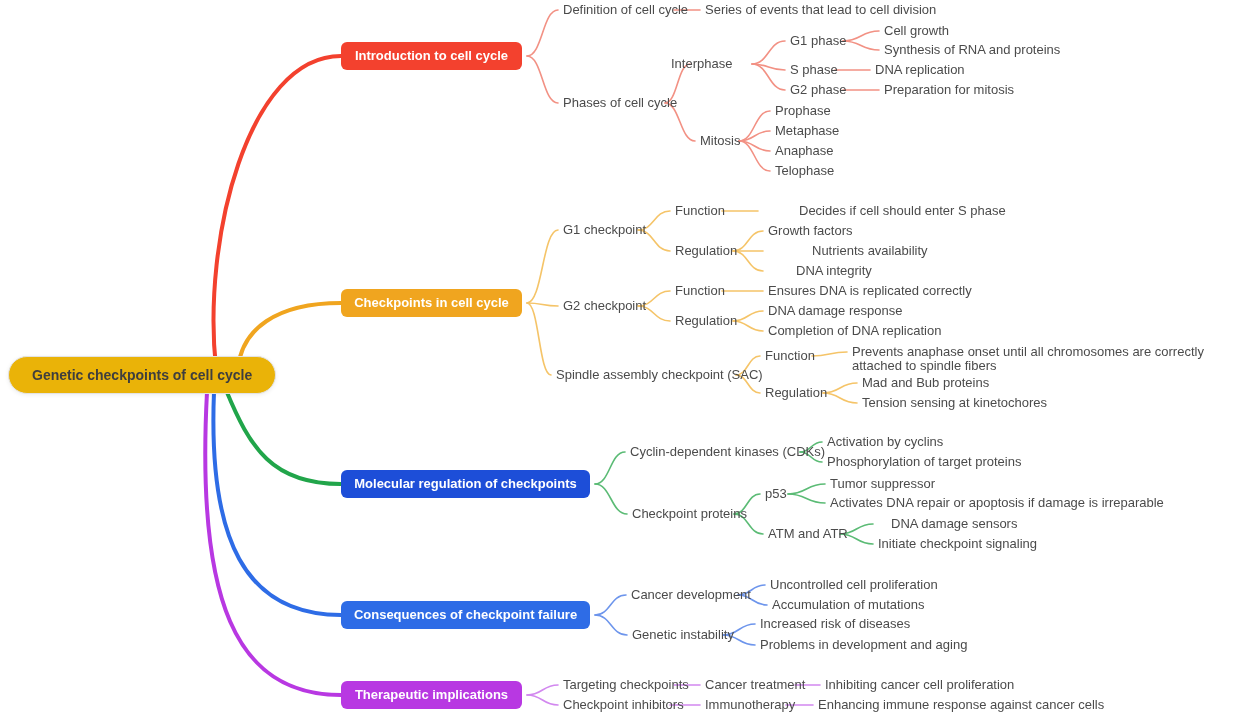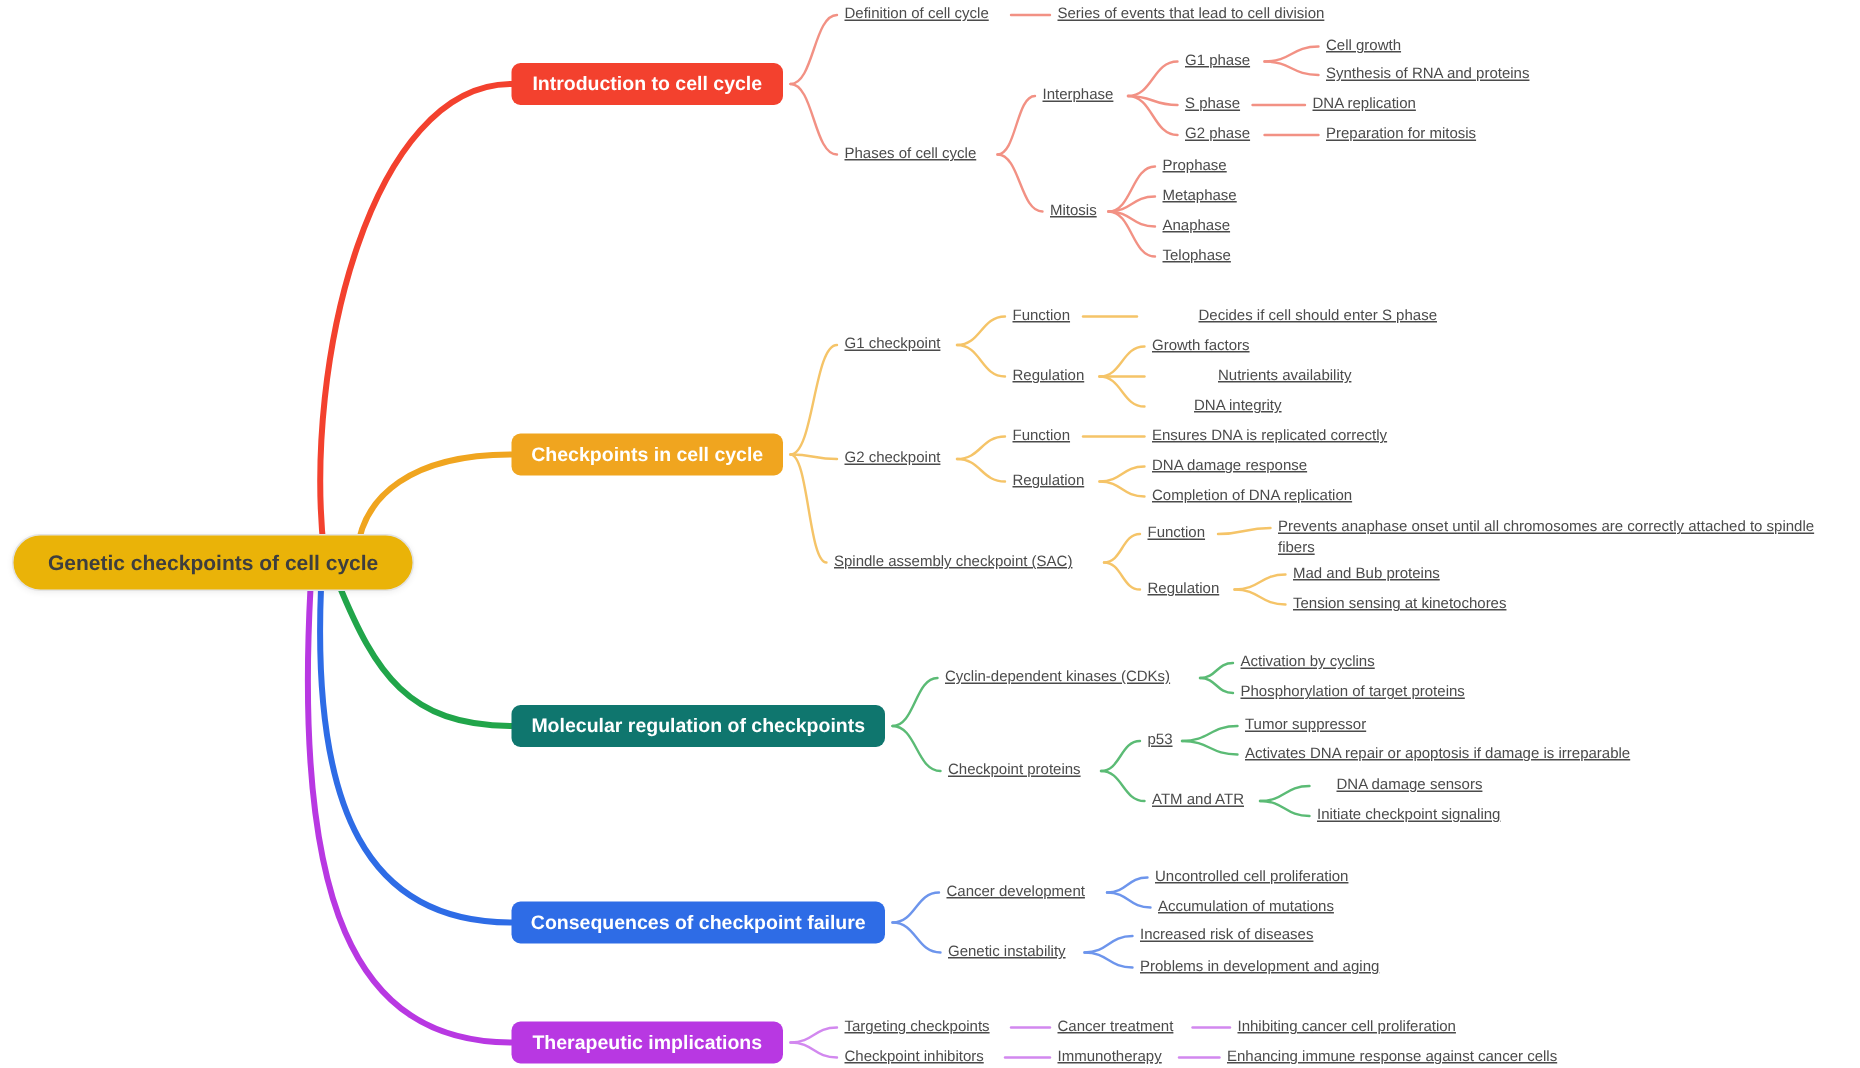--- a/index.html
+++ b/index.html
@@ -1,20 +1,20 @@
 <!DOCTYPE html>
 <html><head>
 <meta charset="utf-8">
 <style>
   html,body{margin:0;padding:0;background:#fff;}
   .stage{position:relative;width:1240px;height:712px;background:#ffffff;overflow:hidden;
          font-family:"Liberation Sans","DejaVu Sans",sans-serif;}
   .links{position:absolute;left:0;top:0;z-index:1;pointer-events:none;}
-  .lbl{position:absolute;height:16px;line-height:16px;font-size:10px;color:#4b4b4b;
-       white-space:nowrap;z-index:2;text-decoration:underline;}
+  .lbl{position:absolute;height:16px;line-height:16px;font-size:13px;color:#4b4b4b;
+       white-space:nowrap;z-index:2;}
   .lbl.wrap{white-space:normal;width:368px;height:auto;line-height:14px;}
   .bnode{position:absolute;height:28px;line-height:28px;border-radius:6px;color:#fff;
          font-weight:bold;font-size:13px;text-align:center;z-index:2;cursor:default;}
   .rootpill{position:absolute;left:8px;top:356px;height:36px;line-height:36px;background:#eab308;
             border:1px solid #e3e3e3;border-radius:20px;padding:0 23px;font-size:14px;
             font-weight:bold;color:#3e3e3e;z-index:3;box-shadow:0 1px 4px rgba(0,0,0,.07);}
 </style>
 </head>
 <body>
 
@@ -84,21 +84,21 @@
       <path d="M 670 705 C 685 705, 685 705, 700 705" fill="none" stroke="#d288ef" stroke-width="1.6" stroke-linecap="round"></path>
       <path d="M 786 705 C 799.5 705, 799.5 705, 813 705" fill="none" stroke="#d288ef" stroke-width="1.6" stroke-linecap="round"></path>
     </svg>
 
   <div class="rootpill" id="root">Genetic checkpoints of cell cycle</div>
 
   <div class="bnode" id="B1" style="left: 341px; top: 42px; width: 181px; background: rgb(243, 65, 46);">Introduction to cell cycle</div>
   <div class="lbl" id="L00" style="left:563px;top:2px;">Definition of cell cycle</div>
   <div class="lbl" id="L000" style="left:705px;top:2px;">Series of events that lead to cell division</div>
   <div class="lbl" id="L01" style="left:563px;top:95px;">Phases of cell cycle</div>
-  <div class="lbl" id="L010" style="left:695px;top:56px;">Interphase</div>
+  <div class="lbl" id="L010" style="left:671px;top:56px;">Interphase</div>
   <div class="lbl" id="L0100" style="left:790px;top:33px;">G1 phase</div>
   <div class="lbl" id="L01000" style="left:884px;top:23px;">Cell growth</div>
   <div class="lbl" id="L01001" style="left:884px;top:42px;">Synthesis of RNA and proteins</div>
   <div class="lbl" id="L0101" style="left:790px;top:62px;">S phase</div>
   <div class="lbl" id="L01010" style="left:875px;top:62px;">DNA replication</div>
   <div class="lbl" id="L0102" style="left:790px;top:82px;">G2 phase</div>
   <div class="lbl" id="L01020" style="left:884px;top:82px;">Preparation for mitosis</div>
   <div class="lbl" id="L011" style="left:700px;top:133px;">Mitosis</div>
   <div class="lbl" id="L0110" style="left:775px;top:103px;">Prophase</div>
   <div class="lbl" id="L0111" style="left:775px;top:123px;">Metaphase</div>
@@ -119,21 +119,21 @@
   <div class="lbl" id="L111" style="left:675px;top:313px;">Regulation</div>
   <div class="lbl" id="L1110" style="left:768px;top:303px;">DNA damage response</div>
   <div class="lbl" id="L1111" style="left:768px;top:323px;">Completion of DNA replication</div>
   <div class="lbl" id="L12" style="left:556px;top:367px;">Spindle assembly checkpoint (SAC)</div>
   <div class="lbl" id="L120" style="left:765px;top:348px;">Function</div>
   <div class="lbl wrap" id="L1200" style="left:852px;top:345px;">Prevents anaphase onset until all chromosomes are correctly attached to spindle fibers</div>
   <div class="lbl" id="L121" style="left:765px;top:385px;">Regulation</div>
   <div class="lbl" id="L1210" style="left:862px;top:375px;">Mad and Bub proteins</div>
   <div class="lbl" id="L1211" style="left:862px;top:395px;">Tension sensing at kinetochores</div>
 
-  <div class="bnode" id="B3" style="left: 341px; top: 470px; width: 249px; background: #0f766e;">Molecular regulation of checkpoints</div>
+  <div class="bnode" id="B3" style="left: 341px; top: 470px; width: 249px; background: #1d4ed8;">Molecular regulation of checkpoints</div>
   <div class="lbl" id="L20" style="left:630px;top:444px;">Cyclin-dependent kinases (CDKs)</div>
   <div class="lbl" id="L200" style="left:827px;top:434px;">Activation by cyclins</div>
   <div class="lbl" id="L201" style="left:827px;top:454px;">Phosphorylation of target proteins</div>
   <div class="lbl" id="L21" style="left:632px;top:506px;text-align:center;">Checkpoint proteins</div>
   <div class="lbl" id="L210" style="left:765px;top:486px;">p53</div>
   <div class="lbl" id="L2100" style="left:830px;top:476px;">Tumor suppressor</div>
   <div class="lbl" id="L2101" style="left:830px;top:495px;">Activates DNA repair or apoptosis if damage is irreparable</div>
   <div class="lbl" id="L211" style="left:768px;top:526px;">ATM and ATR</div>
   <div class="lbl" id="L2110" style="left:878px;top:516px;padding-left:13px;">DNA damage sensors</div>
   <div class="lbl" id="L2111" style="left:878px;top:536px;">Initiate checkpoint signaling</div>

